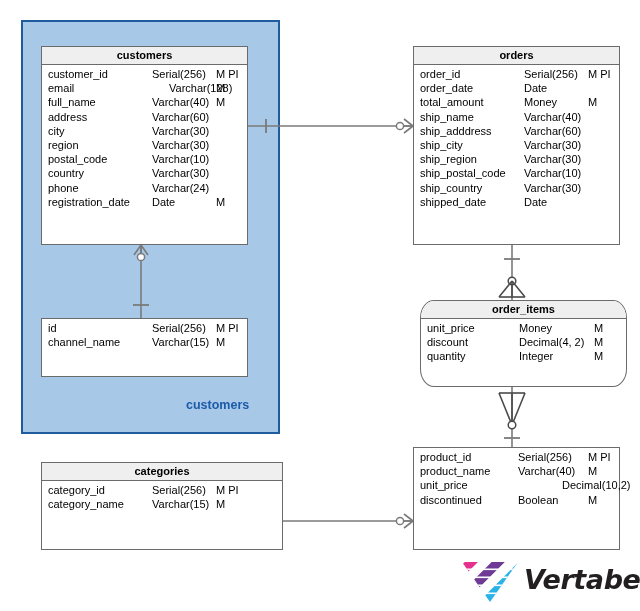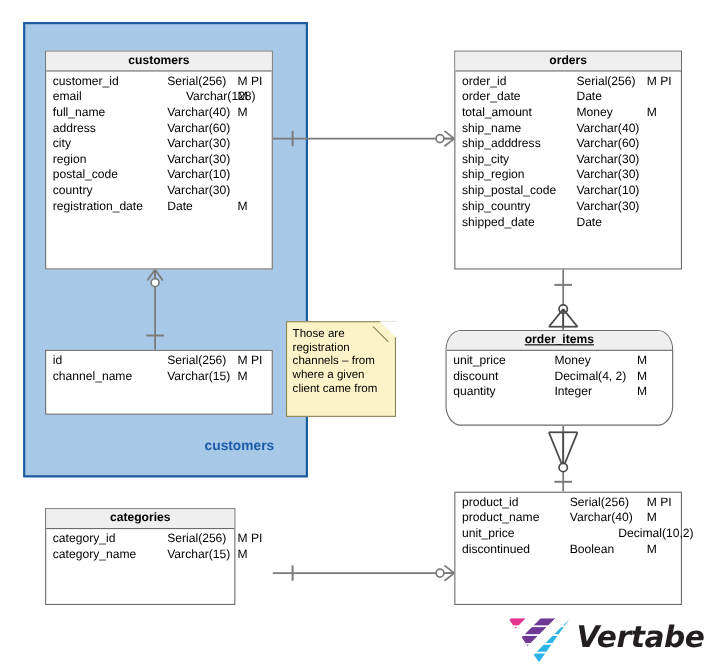--- a/index.html
+++ b/index.html
@@ -240,20 +240,25 @@
         <span class="attr-name">postal_code</span>
         <span class="attr-type" style="left:110px;">Varchar(10)</span>
         <span class="attr-flags" style="left:174px;"></span>
       </div>
       <div class="attr-row">
         <span class="attr-name">country</span>
         <span class="attr-type" style="left:110px;">Varchar(30)</span>
         <span class="attr-flags" style="left:174px;"></span>
       </div>
       <div class="attr-row">
+        <span class="attr-name">phone</span>
+        <span class="attr-type" style="left:110px;">Varchar(24)</span>
+        <span class="attr-flags" style="left:174px;"></span>
+      </div>
+      <div class="attr-row">
         <span class="attr-name">registration_date</span>
         <span class="attr-type" style="left:110px;">Date</span>
         <span class="attr-flags" style="left:174px;">M</span>
       </div>
     </div>
   </div>
 
   <div class="entity" style="left:413px; top:46px; width:207px; height:199px;">
     <div class="entity-header">orders</div>
     <div class="entity-body">
@@ -318,21 +323,21 @@
         <span class="attr-flags" style="left:174px;">M PI</span>
       </div>
       <div class="attr-row">
         <span class="attr-name">channel_name</span>
         <span class="attr-type" style="left:110px;">Varchar(15)</span>
         <span class="attr-flags" style="left:174px;">M</span>
       </div>
     </div>
   </div>
 
-  <div class="entity rounded" style="left:405px; top:300px; width:207px; height:87px;text-decoration:underline;">
+  <div class="entity rounded" style="left:420px; top:300px; width:207px; height:87px;">
     <div class="entity-header">order_items</div>
     <div class="entity-body">
       <div class="attr-row">
         <span class="attr-name">unit_price</span>
         <span class="attr-type" style="left:98px;">Money</span>
         <span class="attr-flags" style="left:173px;">M</span>
       </div>
       <div class="attr-row">
         <span class="attr-name">discount</span>
         <span class="attr-type" style="left:98px;">Decimal(4, 2)</span>
@@ -364,41 +369,36 @@
         <span class="attr-flags" style="left:174px;"></span>
       </div>
       <div class="attr-row">
         <span class="attr-name">discontinued</span>
         <span class="attr-type" style="left:104px;">Boolean</span>
         <span class="attr-flags" style="left:174px;">M</span>
       </div>
     </div>
   </div>
 
-  <div class="entity" style="left:41px; top:462px; width:173px; height:88px;">
+  <div class="entity" style="left:41px; top:462px; width:242px; height:88px;">
     <div class="entity-header">categories</div>
     <div class="entity-body">
       <div class="attr-row">
         <span class="attr-name">category_id</span>
         <span class="attr-type" style="left:110px;">Serial(256)</span>
         <span class="attr-flags" style="left:174px;">M PI</span>
       </div>
       <div class="attr-row">
         <span class="attr-name">category_name</span>
         <span class="attr-type" style="left:110px;">Varchar(15)</span>
         <span class="attr-flags" style="left:174px;">M</span>
       </div>
     </div>
   </div>
 
-  <div class="note" style="left:260px; top:292px; width:100px; height:87px;">
-    <div class="note-fold"></div>
-    <div class="note-fold-edge"></div>
-    <div class="note-text">Those are registration channels – from where a given client came from</div>
-  </div>
 
   <div class="logo" style="left:460px; top:558px; width:176px; height:46px;">
     <svg width="60" height="46" viewBox="0 0 60 46">
       <defs>
         <clipPath id="tri">
           <polygon points="2,4 58,4 30,44"></polygon>
         </clipPath>
       </defs>
       <g clip-path="url(#tri)">
         <rect x="0" y="0" width="60" height="46" fill="#ffffff"></rect>

